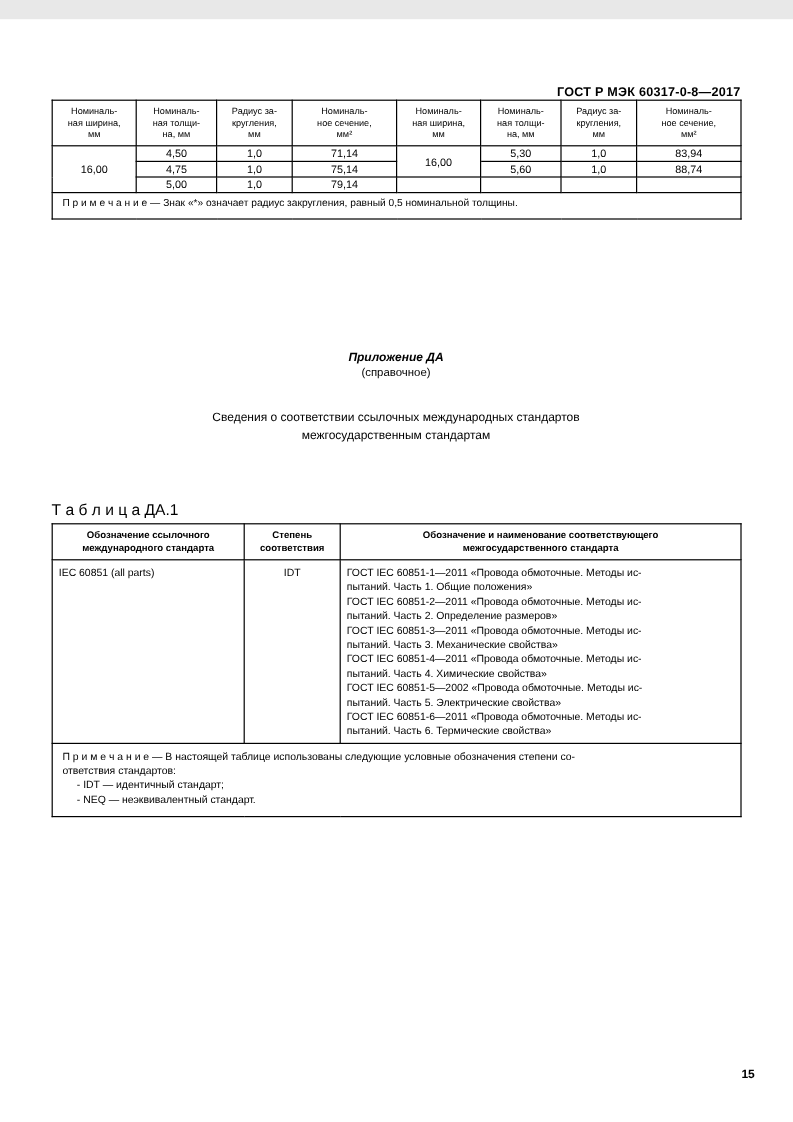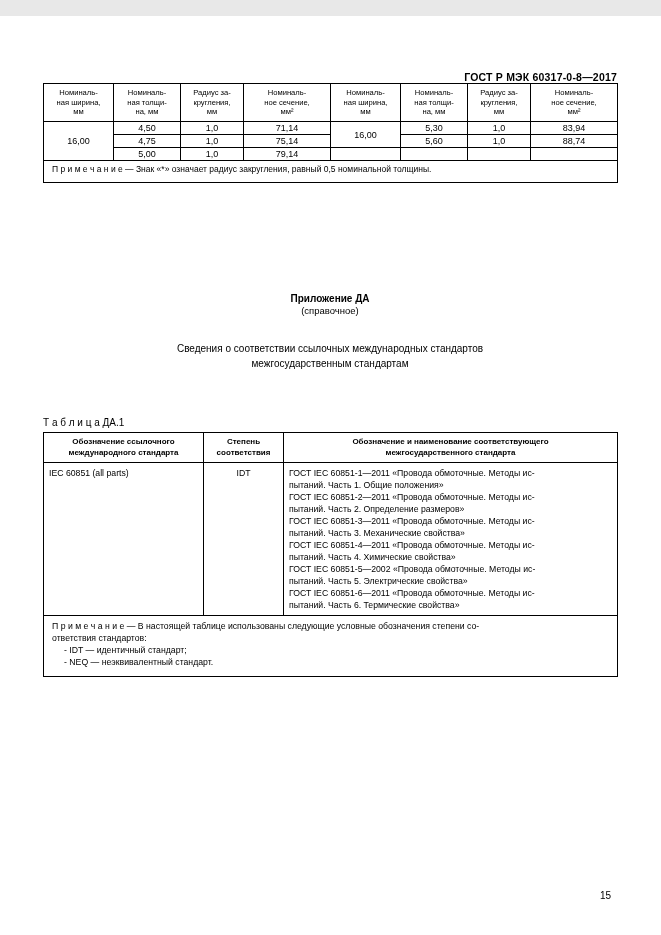--- a/index.html
+++ b/index.html
@@ -21,41 +21,41 @@
   .ta1 th {
     font-size:7.6px; font-weight:normal; text-align:center; vertical-align:middle;
     white-space:pre-line; line-height:1.3; padding:3px 1px; height:38px;
   }
   .ta1 td { font-size:9px; text-align:center; vertical-align:middle; padding:0 2px; height:13px; }
   .ta1 .note-cell {
     font-size:8.5px; text-align:left; vertical-align:top;
     padding:3px 6px 8px 8px; height:20px;
   }
 
-  .annex-title { text-align:center; font-weight:bold; font-size:10px; margin-top:110px; }
+  .annex-title { text-align:center; font-weight:bold; font-size:10px; margin-top:110px;font-style:italic; }
   .annex-sub { text-align:center; font-size:9.5px; margin-top:1px; }
   .annex-heading {
     text-align:center; font-weight:normal; font-size:10px;
     margin-top:26px; white-space:pre-line; line-height:1.45;
   }
 
-  .caption-da1 { font-size:10px; margin-top:46px; margin-bottom:4px; }
+  .caption-da1 { font-size:13px; margin-top:46px; margin-bottom:4px; }
 
   .tda1 th {
     font-size:8px; font-weight:bold; text-align:center; vertical-align:middle;
     white-space:pre-line; line-height:1.3; padding:4px 2px; height:30px;
   }
   .tda1 td { font-size:8.7px; vertical-align:top; padding:4px 5px; line-height:1.38; }
   .tda1 td.center { text-align:center; }
   .entry { white-space:pre-line; }
   .tda1 .note-cell { padding:4px 8px 8px 8px; }
   .note-line { white-space:pre-line; font-size:8.7px; }
   .note-bullet { padding-left:12px; font-size:8.7px; }
 
-  .page-num { position:absolute; right:50px; bottom:50px; font-size:10px; }
+  .page-num { position:absolute; right:32px; bottom:50px; font-size:10px;font-weight:bold; }
 </style>
 </head>
 <body>
 
 <div class="page">
 
   <div class="doc-code">ГОСТ Р МЭК 60317-0-8—2017</div>
 
 
   <table class="ta1">

